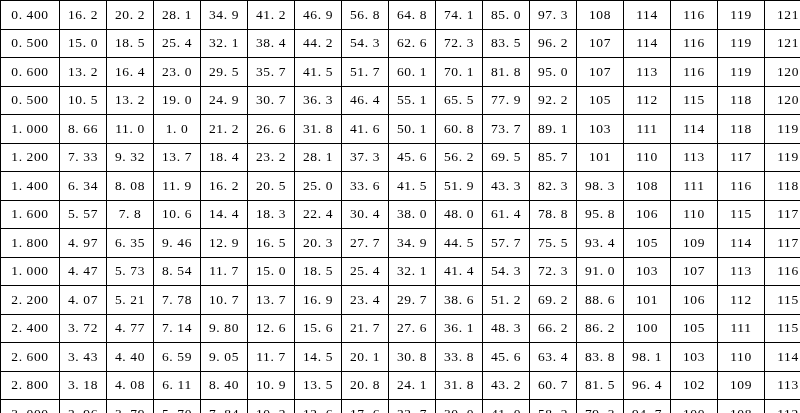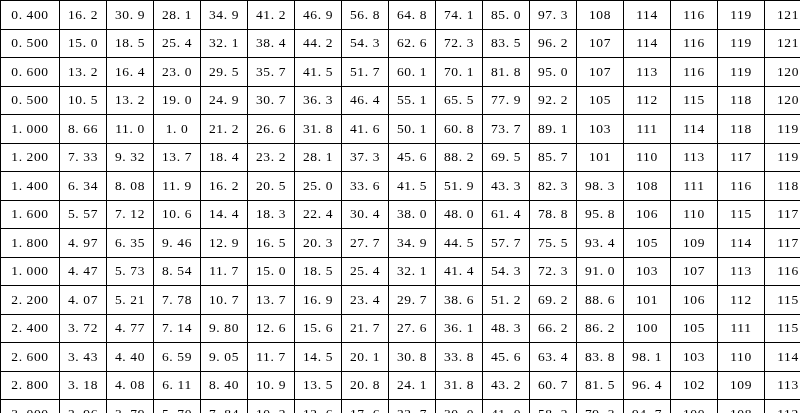--- a/index.html
+++ b/index.html
@@ -53,21 +53,21 @@
 </style>
 </head>
 <body>
 
 <div class="table-wrap">
   <table class="data-table">
     <tbody>
         <tr>
           <td class="col-index">0. 400</td>
           <td class="col-data">16. 2</td>
-          <td class="col-data">30. 9</td>
+          <td class="col-data">20. 2</td>
           <td class="col-data">28. 1</td>
           <td class="col-data">34. 9</td>
           <td class="col-data">41. 2</td>
           <td class="col-data">46. 9</td>
           <td class="col-data">56. 8</td>
           <td class="col-data">64. 8</td>
           <td class="col-data">74. 1</td>
           <td class="col-data">85. 0</td>
           <td class="col-data">97. 3</td>
           <td class="col-data">108</td>
@@ -155,21 +155,21 @@
         <tr>
           <td class="col-index">1. 200</td>
           <td class="col-data">7. 33</td>
           <td class="col-data">9. 32</td>
           <td class="col-data">13. 7</td>
           <td class="col-data">18. 4</td>
           <td class="col-data">23. 2</td>
           <td class="col-data">28. 1</td>
           <td class="col-data">37. 3</td>
           <td class="col-data">45. 6</td>
-          <td class="col-data">88. 2</td>
+          <td class="col-data">56. 2</td>
           <td class="col-data">69. 5</td>
           <td class="col-data">85. 7</td>
           <td class="col-data">101</td>
           <td class="col-data">110</td>
           <td class="col-data">113</td>
           <td class="col-data">117</td>
           <td class="col-data">119</td>
         </tr>
         <tr>
           <td class="col-index">1. 400</td>
@@ -186,21 +186,21 @@
           <td class="col-data">82. 3</td>
           <td class="col-data">98. 3</td>
           <td class="col-data">108</td>
           <td class="col-data">111</td>
           <td class="col-data">116</td>
           <td class="col-data">118</td>
         </tr>
         <tr>
           <td class="col-index">1. 600</td>
           <td class="col-data">5. 57</td>
-          <td class="col-data">7. 12</td>
+          <td class="col-data">7. 8</td>
           <td class="col-data">10. 6</td>
           <td class="col-data">14. 4</td>
           <td class="col-data">18. 3</td>
           <td class="col-data">22. 4</td>
           <td class="col-data">30. 4</td>
           <td class="col-data">38. 0</td>
           <td class="col-data">48. 0</td>
           <td class="col-data">61. 4</td>
           <td class="col-data">78. 8</td>
           <td class="col-data">95. 8</td>

